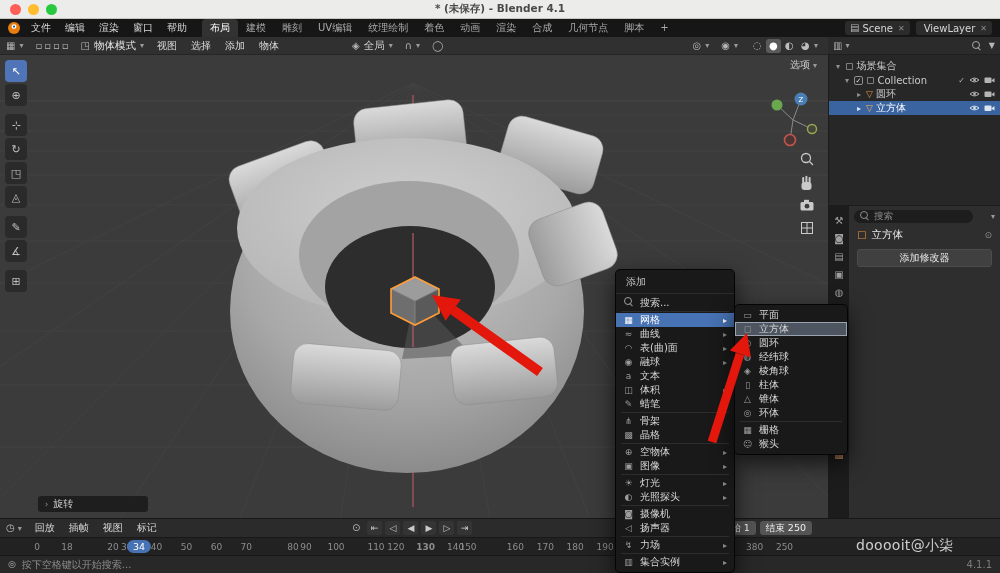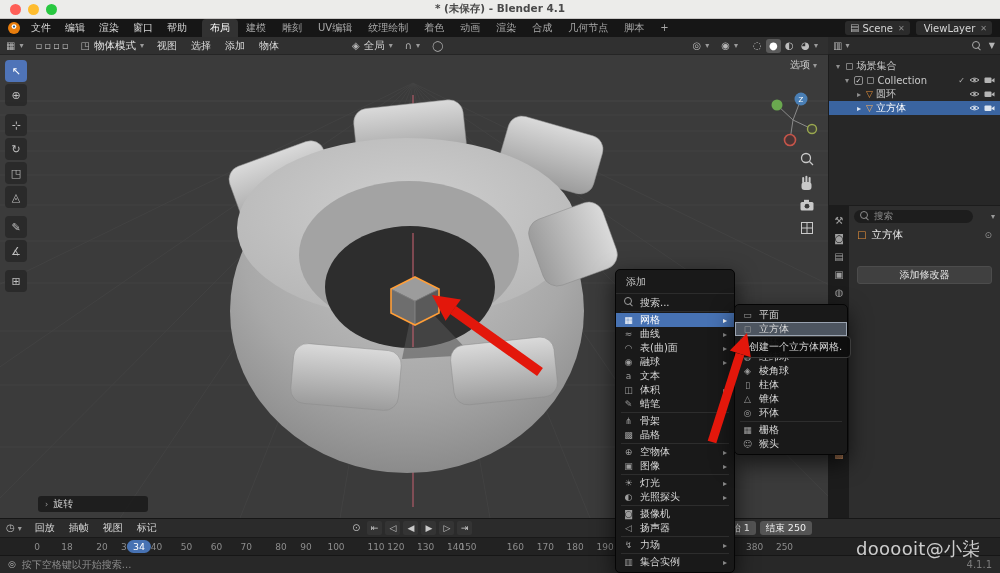--- a/index.html
+++ b/index.html
@@ -35,21 +35,21 @@
   .oic{font-size:9px}
   .oright{margin-left:auto;display:flex;align-items:center;gap:4px}
   .chk{width:9px;height:9px;border:1px solid #8f8f8f;border-radius:2px;font-size:7px;line-height:8px;text-align:center;color:#ddd}
   
   #props{left:828px;top:205px;width:172px;height:313px;display:flex;border-left:1px solid #1c1c1c;border-top:1px solid #1c1c1c}
   #ptabs{width:20px;background:#1c1c1c;display:flex;flex-direction:column;align-items:center;padding-top:5px}
   .ptab{width:16px;height:16px;display:flex;align-items:center;justify-content:center;font-size:10px;color:#9f9f9f;border-radius:3px;margin:1px 0}
   .ptab.on{background:#446080;color:#cfe2f5}
   #pmain{flex:1;background:#2e2e2e}
   .searchbox{flex:1;background:#1d1d1d;border-radius:8px;height:13px;display:flex;align-items:center;gap:4px;padding:0 6px;color:#8a8a8a;font-size:9.5px}
-  .bigbtn{margin:22px 8px;height:18px;background:#404040;border:1px solid #4c4c4c;border-radius:3px;display:flex;align-items:center;justify-content:center;color:#e6e6e6;font-size:10px}
+  .bigbtn{margin:5px 8px;height:18px;background:#404040;border:1px solid #4c4c4c;border-radius:3px;display:flex;align-items:center;justify-content:center;color:#e6e6e6;font-size:10px}
   
   #tlheader{left:0;top:518px;width:1000px;height:19px;background:#2b2b2b;border-top:1px solid #161616;padding:0 6px}
   #tlruler{left:0;top:537px;width:1000px;height:18px;background:#222;border-top:1px solid #191919}
   .tick{position:absolute;bottom:3px;transform:translateX(-50%);font-size:9px;color:#8d8d8d}
   .pbtn{width:15px;height:14px;display:flex;align-items:center;justify-content:center;color:#c9c9c9;font-size:9px;background:#343434;border-radius:2px}
   .field{background:#545454;border-radius:3px;height:14px;line-height:14px;padding:0 6px;font-size:9.5px;color:#f0f0f0;white-space:nowrap}
   .field.blue{background:#4772b3}
   #playhead{position:absolute;left:139px;top:2px;transform:translateX(-50%);background:#4772b3;color:#fff;border-radius:7px;padding:0 6px;height:13px;line-height:13px;font-size:9.5px}
   
   #statusbar{left:0;top:555px;width:1000px;height:18px;background:#282828;border-top:1px solid #161616;padding:0 8px;color:#8d8d8d;font-size:10px}
@@ -71,21 +71,21 @@
   .msep{height:1px;background:#2d2d2d;margin:1px 5px}
   #tooltip{position:absolute;left:740px;top:336px;background:rgba(14,14,14,.96);border:1px solid #3c3c3c;border-radius:4px;padding:3px 8px;font-size:10px;color:#d6d6d6;white-space:nowrap;z-index:48}
   
   .isearch{position:relative;width:10px;height:10px;display:inline-block;flex:none}
   .isearch::before{content:"";position:absolute;left:0;top:0;width:6px;height:6px;border:1.3px solid currentColor;border-radius:50%}
   .isearch::after{content:"";position:absolute;left:6.4px;top:6.4px;width:4px;height:1.4px;background:currentColor;transform:rotate(45deg);transform-origin:0 0}
   #viewlabel{left:46px;top:74px;z-index:5;color:#c8c8c8;font-size:10px;line-height:14px}
   #viewlabel .sub{color:#9d9d9d}
   #optionsbtn{left:790px;top:58px;z-index:5;color:#cfcfcf;font-size:10px;display:flex;gap:3px;align-items:center}
   #operator{left:38px;top:496px;width:110px;height:16px;background:rgba(26,26,26,.85);border-radius:3px;color:#cfcfcf;font-size:10px;display:flex;align-items:center;gap:5px;padding:0 7px;z-index:6}
-  #watermark{left:856px;top:537px;z-index:80;font-size:18px;color:rgba(228,228,228,.88);letter-spacing:.3px}
+  #watermark{left:856px;top:537px;z-index:80;font-size:14px;color:rgba(228,228,228,.88);letter-spacing:.3px}
   #arrows{left:0;top:0;z-index:60;pointer-events:none}
 </style>
 </head>
 <body>
 
 <div id="app">
 
   <div id="titlebar" class="abs flex">
     <div class="flex" style="padding-left:10px">
       <span class="tl-dot" style="background:#ff5f57"></span>
@@ -438,32 +438,32 @@
       </span>
       <span class="field">
         <span>结束</span>&nbsp;<span>250</span>
       </span>
     </div>
   </div>
   <div id="tlruler" class="abs">
     <div style="position:absolute;inset:0">
         <span class="tick" style="left: 37px;">0</span>
         <span class="tick" style="left: 66.9px;">18</span>
-        <span class="tick" style="left: 102px;">20</span>
+        <span class="tick" style="left: 113px;">20</span>
         <span class="tick" style="left: 126.7px;">30</span>
         <span class="tick" style="left: 156.6px;">40</span>
         <span class="tick" style="left: 186.5px;">50</span>
         <span class="tick" style="left: 216.4px;">60</span>
         <span class="tick" style="left: 246.3px;">70</span>
-        <span class="tick" style="left: 281px;">80</span>
+        <span class="tick" style="left: 293px;">80</span>
         <span class="tick" style="left: 306.1px;">90</span>
         <span class="tick" style="left: 336px;">100</span>
         <span class="tick" style="left: 376px;">110</span>
         <span class="tick" style="left: 395.8px;">120</span>
-        <span class="tick" style="left: 425.7px;">130</span>
+        <span class="tick" style="left: 425.7px; font-weight: bold;">130</span>
         <span class="tick" style="left: 455.6px;">140</span>
         <span class="tick" style="left: 468px;">150</span>
         <span class="tick" style="left: 515.4px;">160</span>
         <span class="tick" style="left: 545.3px;">170</span>
         <span class="tick" style="left: 575.2px; text-align: right;">180</span>
         <span class="tick" style="left: 605.1px;">190</span>
         <span class="tick" style="left: 635px;">200</span>
         <span class="tick" style="left: 664.9px;">210</span>
         <span class="tick" style="left: 694.8px;">220</span>
         <span class="tick" style="left: 724.7px;">230</span>
@@ -612,21 +612,20 @@
     <div class="mi">
       <span class="ic">▦</span>
       <span class="lb">栅格</span>
     </div>
     <div class="mi">
       <span class="ic">☺</span>
       <span class="lb">猴头</span>
     </div>
   </div>
 
-  <div id="tooltip">创建一个立方体网格.</div>
 
   <svg id="arrows" class="abs" width="1000" height="573">
     <g fill="#e3170b" stroke="none">
       <line x1="540" y1="372" x2="453" y2="310" stroke="#e3170b" stroke-width="10"></line>
       <polygon points="432,295 460.8,299.5 445.6,320.7"></polygon>
     </g>
     <g fill="#e3170b" stroke="none">
       <line x1="712" y1="442" x2="740" y2="354" stroke="#e3170b" stroke-width="9"></line>
       <polygon points="747,333 750.8,357.3 729.8,350.5"></polygon>
     </g>

